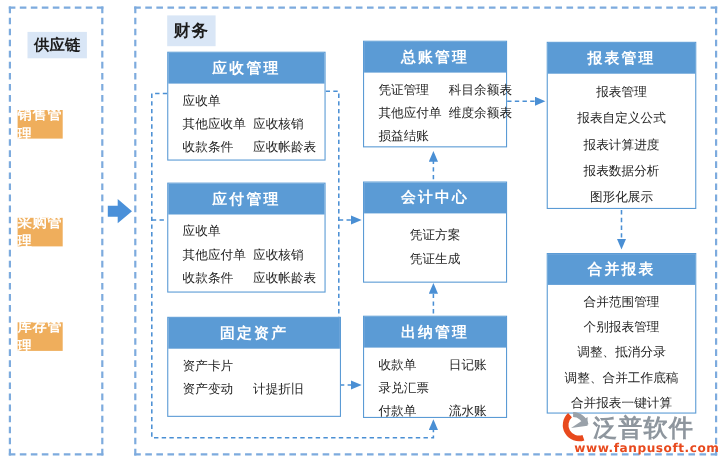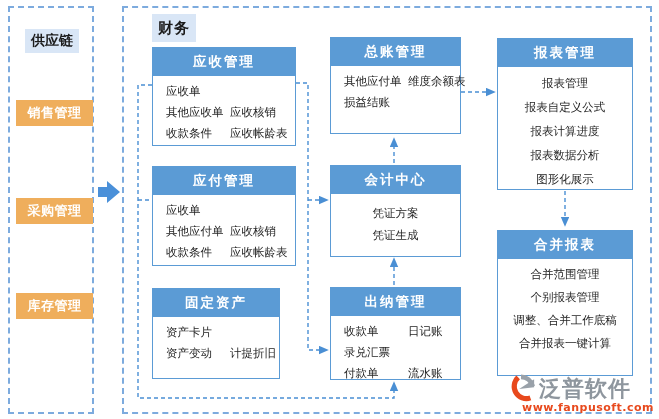--- a/index.html
+++ b/index.html
@@ -9,21 +9,21 @@
 
   .panel { position:absolute; border:2px dashed var(--panel-border,#7dabde); background:transparent; }
   .panel.sidebar { left:8px; top:6px; width:86px; height:408px; }
   .panel.main    { left:122px; top:6px; width:530px; height:408px; }
 
   .tab { position:absolute; background:var(--tab-bg,#d9e6f6); color:#1c1c1c; font-weight:bold;
          display:flex; align-items:center; justify-content:center; z-index:5; }
   .tab.supply  { left:25px; top:29px; width:54px; height:24px; font-size:14px; }
   .tab.finance { left:152px; top:14px; width:44px; height:28px; font-size:15px; letter-spacing:1px; }
 
-  .side-item { position:absolute; left:16px; width:77px; height:26px; background:var(--orange,#efae5c);
+  .side-item { position:absolute; left:16px; width:41px; height:26px; background:var(--orange,#efae5c);
                color:#fff; font-size:13px; font-weight:bold; display:flex; align-items:center;
                justify-content:center; z-index:5; letter-spacing:.5px; }
 
   .connectors { position:absolute; left:0; top:0; z-index:2; }
   .flow-arrow { position:absolute; left:0; top:0; z-index:4; }
 
   .box { position:absolute; background:#fff; border:1px solid var(--accent,#5b9bd5); z-index:3; }
   .box-header { height:28px; background:var(--accent,#5b9bd5); color:#fff; font-size:13.5px; font-weight:bold;
                 display:flex; align-items:center; justify-content:center; letter-spacing:2px; }
   .box-body { font-size:11.5px; color:#1f1f1f; padding:5px 0 0 13px; }
@@ -108,37 +108,41 @@
           <span class="c1">其他应付单</span>
           <span>应收核销</span>
         </div>
       <div class="row">
           <span class="c1">收款条件</span>
           <span>应收帐龄表</span>
         </div>
     </div>
   </div>
 
-  <div class="box" id="box-fixed-assets" style="left:152px;top:288px;width:128px;height:91px">
+  <div class="box" id="box-fixed-assets" style="left:152px;top:288px;width:158px;height:91px">
     <div class="box-header">固定资产</div>
     <div class="box-body">
       <div class="row">
           <span class="c1">资产卡片</span>
           <span></span>
         </div>
       <div class="row">
           <span class="c1">资产变动</span>
           <span>计提折旧</span>
         </div>
     </div>
   </div>
 
   <div class="box" id="box-general-ledger" style="left:330px;top:37px;width:131px;height:97px">
     <div class="box-header">总账管理</div>
     <div class="box-body">
+      <div class="row">
+          <span class="c1">凭证管理</span>
+          <span>科目余额表</span>
+        </div>
       <div class="row">
           <span class="c1">其他应付单</span>
           <span>维度余额表</span>
         </div>
       <div class="row">
           <span class="c1">损益结账</span>
           <span></span>
         </div>
     </div>
   </div>
@@ -178,20 +182,21 @@
       <div class="row">报表数据分析</div>
       <div class="row">图形化展示</div>
     </div>
   </div>
 
   <div class="box" id="box-consolidated" style="left:497px;top:230px;width:136px;height:146px">
     <div class="box-header">合并报表</div>
     <div class="box-body list">
       <div class="row">合并范围管理</div>
       <div class="row">个别报表管理</div>
+      <div class="row">调整、抵消分录</div>
       <div class="row">调整、合并工作底稿</div>
       <div class="row">合并报表一键计算</div>
     </div>
   </div>
 
   <div class="logo">
     <svg class="logo-icon" width="30" height="30" viewBox="0 0 32 32">
       <path d="M16 3 A13 13 0 0 1 28.5 13" fill="none" stroke="#99a1a9" stroke-width="5"></path>
       <path d="M13 3.6 A13 13 0 0 0 26 25.5" fill="none" stroke="#e8491d" stroke-width="5.5"></path>
       <path d="M14 16 L30 5.5 L30 14 Z" fill="#99a1a9"></path>

